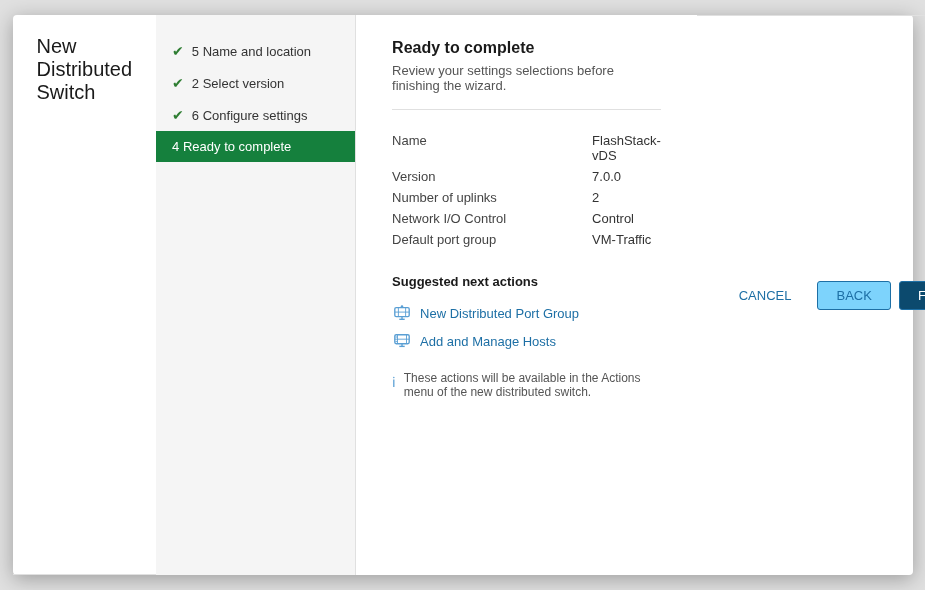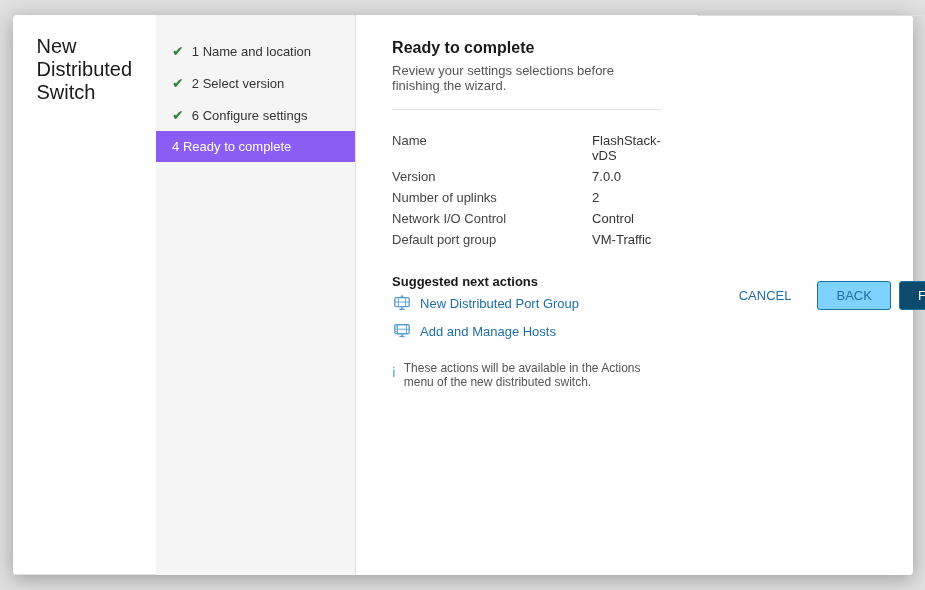--- a/index.html
+++ b/index.html
@@ -42,21 +42,21 @@
     .sidebar-item {
       display: flex;
       align-items: center;
       padding: 8px 16px;
       gap: 8px;
       font-size: 13px;
       color: #333;
       cursor: default;
     }
     .sidebar-item.active {
-      background: #8b5cf6;
+      background: #15803d;
       color: #fff;
       cursor: pointer;
     }
     .check-icon {
       color: #2e7d32;
       font-size: 14px;
       flex-shrink: 0;
     }
     .content {
       flex: 1;
@@ -91,20 +91,21 @@
       color: #444;
       flex-shrink: 0;
     }
     .settings-value {
       color: #333;
     }
     .suggested-title {
       font-size: 13px;
       font-weight: 600;
       color: #1a1a1a;
+      margin-bottom: 10px;
     }
     .action-list {
       margin-bottom: 16px;
     }
     .action-item {
       display: flex;
       align-items: center;
       gap: 8px;
       padding: 4px 0;
       font-size: 13px;
@@ -171,21 +172,21 @@
 </head>
 <body>
 
 <div class="dialog">
   <div class="dialog-title">New Distributed Switch</div>
   <div class="dialog-body">
 
     <div class="sidebar">
       <div class="sidebar-item">
         <span class="check-icon">✔</span>
-        <span>1 Name and location</span>
+        <span>5 Name and location</span>
       </div>
       <div class="sidebar-item">
         <span class="check-icon">✔</span>
         <span>2 Select version</span>
       </div>
       <div class="sidebar-item">
         <span class="check-icon">✔</span>
         <span>6 Configure settings</span>
       </div>
       <div class="sidebar-item active">

